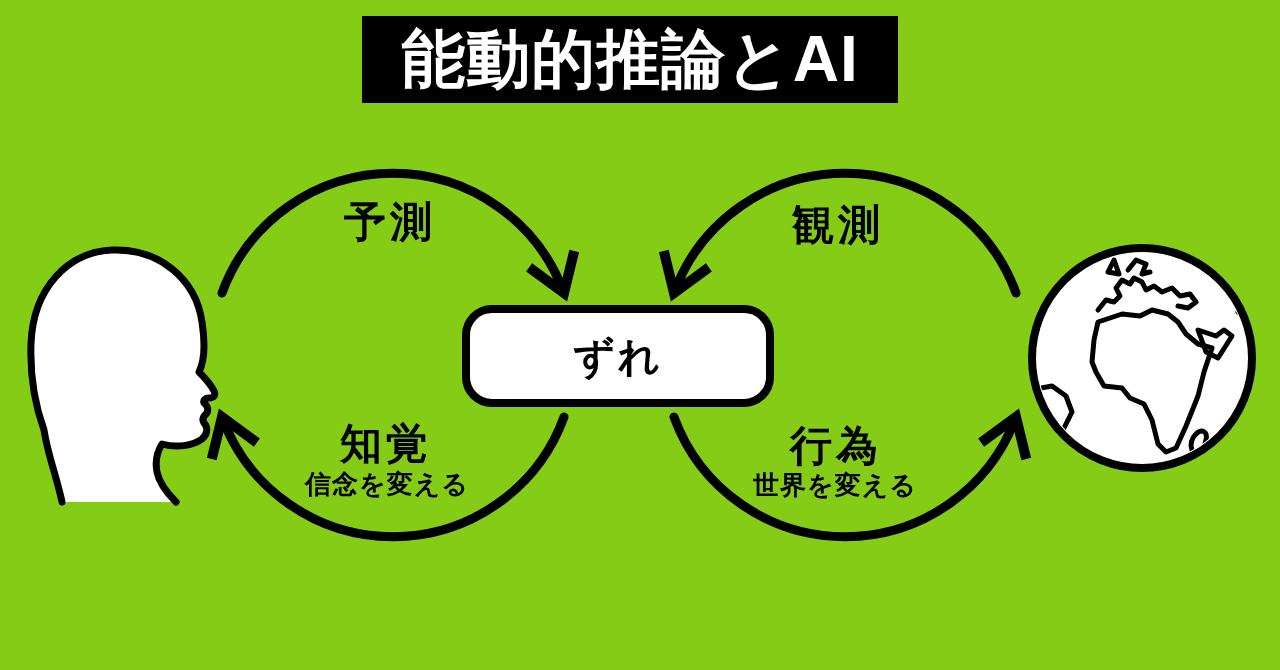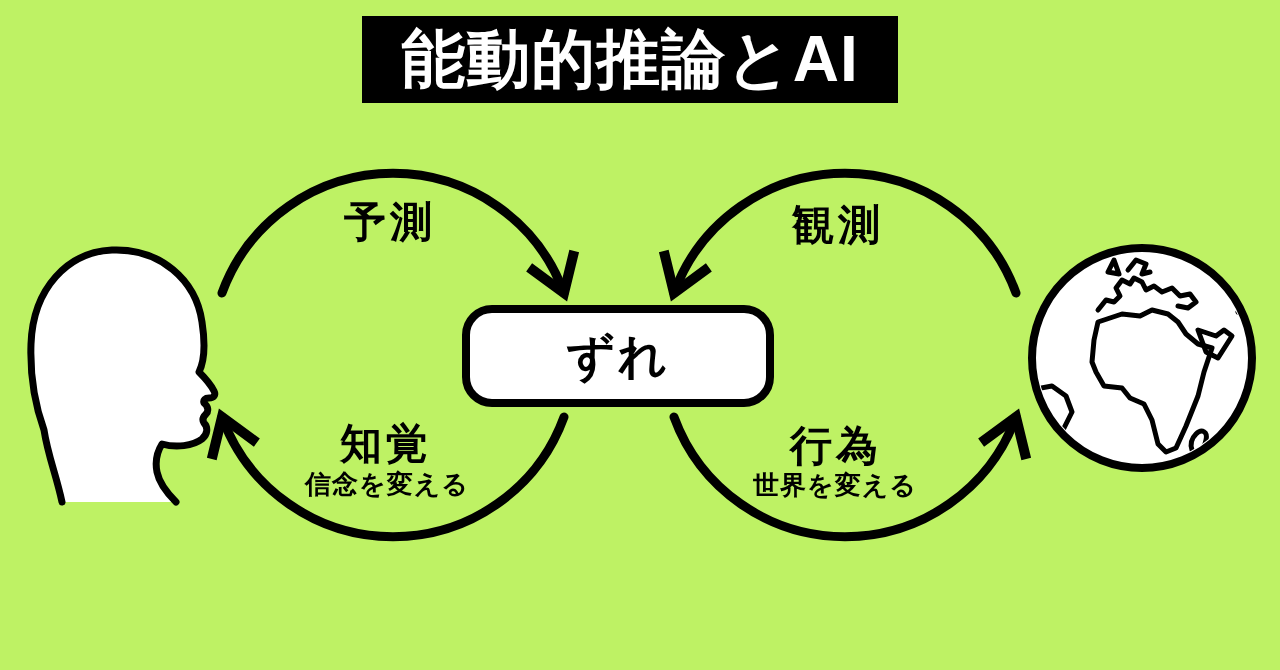--- a/index.html
+++ b/index.html
@@ -1,19 +1,19 @@
 <!DOCTYPE html>
 <html><head>
 <meta charset="utf-8">
 <style>
   html,body{margin:0;padding:0;background:#ffffff;}
   .canvas{
     position:relative;
     width:1280px;height:670px;
-    background:#bef264;
+    background:#84cc16;
     overflow:hidden;
     font-family:"Liberation Sans","DejaVu Sans",sans-serif;
     color:#000;
   }
   .title-banner{
     position:absolute;
     left:362px;top:16px;width:536px;height:87px;
     background:#000000;color:#ffffff;
     display:flex;align-items:center;justify-content:center;
     font-size:64px;font-weight:900;letter-spacing:1px;
@@ -24,21 +24,21 @@
     position:absolute;
     transform:translate(-50%,-50%);
     font-weight:900;
     white-space:nowrap;
     text-align:center;
   }
   .label-main{font-size:42px;letter-spacing:4px;}
   .label-sub{font-size:26px;letter-spacing:1px;}
   .lbl-prediction{left:390px;top:222px;}
   .lbl-observation{left:838px;top:225px;}
-  .lbl-discrepancy{left:618px;top:357px;font-size:48px;letter-spacing:3px;}
+  .lbl-discrepancy{left:618px;top:357px;font-size:41px;letter-spacing:3px;}
   .lbl-perception{left:386px;top:444px;}
   .lbl-perception-sub{left:387px;top:484px;}
   .lbl-action{left:836px;top:446px;}
   .lbl-action-sub{left:835px;top:485px;}
   .caption{
     position:absolute;
     left:0;top:592px;width:1280px;
     text-align:center;
     font-size:46px;font-weight:900;letter-spacing:-1px;
     white-space:nowrap;

